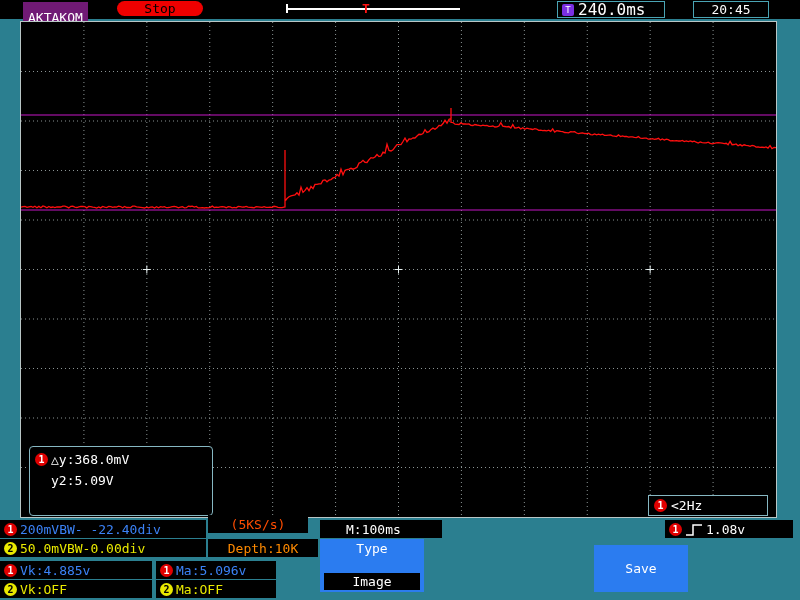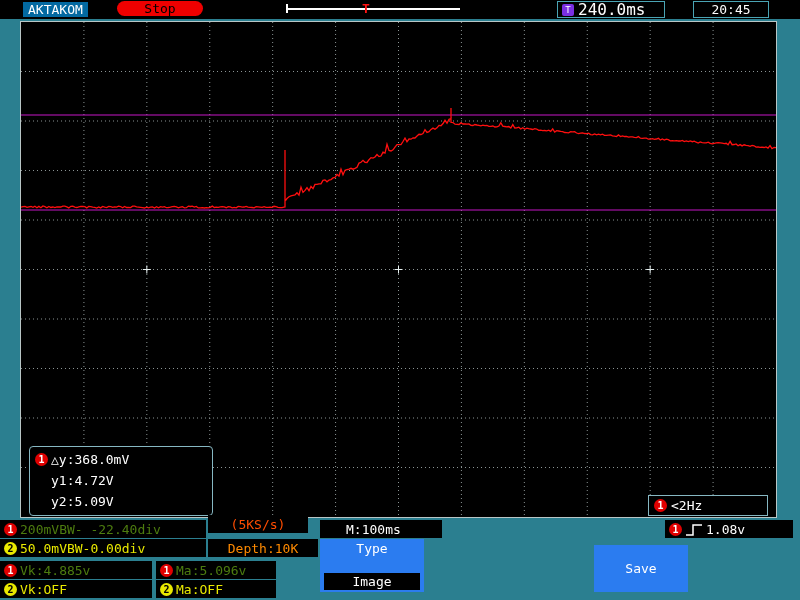--- a/index.html
+++ b/index.html
@@ -1,40 +1,40 @@
 <!DOCTYPE html>
 <html><head>
 <meta charset="utf-8">
 <style>
   html,body{margin:0;padding:0;width:800px;height:600px;overflow:hidden}
   body{position:relative;background:#2b7f90;font-family:"DejaVu Sans Mono","Liberation Mono",monospace;color:#fff}
   
   .topbar{position:absolute;left:0;top:0;width:800px;height:19px;background:#000}
-  .brand{position:absolute;left:23px;top:2px;height:15px;padding:0 5px;background:#0369a1;color:#fff;font-size:13px;line-height:15px}
+  .brand{position:absolute;left:23px;top:2px;height:15px;padding:8px 5px;background:#701a75;color:#fff;font-size:13px;line-height:15px}
   .stop-pill{position:absolute;left:117px;top:1px;width:86px;height:15px;background:#ef0000;border-radius:8px;color:#000;font-size:13px;line-height:15px;text-align:center}
   .trig-line{position:absolute;left:286px;top:8px;width:174px;height:2px;background:#fff}
   .trig-tick{position:absolute;left:286px;top:4px;width:2px;height:9px;background:#fff}
   .trig-t{position:absolute;left:362px;top:1px;color:#ff1414;font-size:13px;font-weight:bold;line-height:15px}
   .hold-box{position:absolute;left:557px;top:1px;width:108px;height:17px;border:1px solid #4aa4b4;display:flex;align-items:center;gap:4px;padding:0 4px;box-sizing:border-box}
   .hold-icon{width:12px;height:12px;background:#7a2fe2;border-radius:2px;color:#fff;font-size:9px;line-height:12px;text-align:center;flex:0 0 12px}
   .clock-box{position:absolute;left:693px;top:1px;width:76px;height:17px;border:1px solid #4aa4b4;display:flex;align-items:center;justify-content:center;box-sizing:border-box;font-size:13px}
   
   .screen{position:absolute;left:20px;top:21px;width:757px;height:497px;background:#000;border:1px solid #b9c6c6;box-sizing:border-box}
   .screen svg{position:absolute;left:0;top:0}
   .measure-box{position:absolute;left:8px;top:424px;width:184px;height:70px;background:#000;border:1px solid #86b7c2;border-radius:4px;padding:2px 5px;box-sizing:border-box;font-size:13px}
   .measure-row{display:flex;align-items:center;gap:3px;height:21px}
   .measure-row.indent{padding-left:16px}
   .freq-box{position:absolute;left:627px;top:473px;width:120px;height:21px;background:#000;border:1px solid #86b7c2;display:flex;align-items:center;gap:4px;padding:0 5px;box-sizing:border-box;font-size:13px}
   
   .badge{display:inline-flex;align-items:center;justify-content:center;width:13px;height:13px;border-radius:50%;font-size:10px;font-weight:bold;flex:0 0 13px}
   .badge.r{background:#e00000;color:#fff}
   .badge.y{background:#e9e900;color:#000}
   
   .strip{position:absolute;height:18px;background:#000;display:flex;align-items:center;gap:3px;padding:0 4px;box-sizing:border-box;font-size:13px}
-  .t-red{color:#4d7c0f}
+  .t-red{color:#3b82f6}
   .t-yel{color:#e9e900}
   .t-org{color:#ff8a00}
   .t-hot{color:#ff4d00}
   .t-wht{color:#fff}
   .center{justify-content:center}
   .btn-blue{position:absolute;background:#2b7cf0;color:#fff;font-size:13px;display:flex;align-items:center;justify-content:center}
   .type-btn{left:320px;top:539px;width:104px;height:53px;flex-direction:column;gap:17px}
   .type-value{background:#000;color:#fff;padding:1px 28px}
   .save-btn{left:594px;top:545px;width:94px;height:47px}
   .edge-icon{flex:0 0 18px}
@@ -91,23 +91,20 @@
       <line x1="0" y1="188" x2="755" y2="188" stroke="#c616c6" stroke-width="1"></line>
       <polyline points="0.0,185.2 2.0,184.7 4.0,184.4 6.0,185.3 8.0,184.8 10.0,184.5 12.0,185.3 13.9,184.2 15.9,185.7 17.9,184.4 19.9,185.7 21.9,184.0 23.9,184.6 25.9,185.7 27.9,184.4 29.9,185.5 31.9,185.0 33.9,185.6 35.9,185.0 37.9,185.0 39.8,185.0 41.8,184.2 43.8,184.2 45.8,184.9 47.8,185.9 49.8,184.3 51.8,184.2 53.8,185.2 55.8,185.5 57.8,184.9 59.8,184.3 61.8,184.5 63.8,184.7 65.8,185.9 67.7,184.5 69.7,184.6 71.7,185.2 73.7,185.3 75.7,186.0 77.7,184.9 79.7,185.9 81.7,184.5 83.7,185.1 85.7,185.6 87.7,184.4 89.7,184.7 91.7,185.4 93.6,184.8 95.6,185.1 97.6,184.2 99.6,184.5 101.6,185.8 103.6,184.4 105.6,185.5 107.6,185.3 109.6,185.6 111.6,184.2 113.6,184.2 115.6,184.8 117.6,185.1 119.5,185.4 121.5,185.7 123.5,186.0 125.5,185.2 127.5,185.9 129.5,185.1 131.5,185.0 133.5,186.0 135.5,184.7 137.5,185.8 139.5,184.7 141.5,185.2 143.5,184.6 145.4,185.7 147.4,185.5 149.4,185.2 151.4,184.6 153.4,184.3 155.4,184.9 157.4,185.9 159.4,185.1 161.4,184.8 163.4,185.9 165.4,185.7 167.4,184.1 169.4,184.5 171.3,184.1 173.3,185.0 175.3,184.4 177.3,185.9 179.3,185.9 181.3,185.6 183.3,186.0 185.3,185.6 187.3,185.9 189.3,185.3 191.3,184.1 193.3,185.5 195.3,185.1 197.3,185.4 199.2,184.8 201.2,184.6 203.2,184.9 205.2,185.7 207.2,184.6 209.2,184.9 211.2,185.8 213.2,185.4 215.2,185.9 217.2,184.5 219.2,184.7 221.2,185.2 223.2,185.0 225.1,184.4 227.1,185.1 229.1,185.3 231.1,185.5 233.1,185.9 235.1,184.7 237.1,184.8 239.1,185.1 241.1,185.4 243.1,184.7 245.1,185.3 247.1,185.4 249.1,185.2 251.0,185.3 253.0,184.3 255.0,184.7 257.0,185.4 259.0,185.6 261.0,185.7 263.0,185.2 264,185 264,128 264,179 264.0,179.2 266.0,176.5 268.0,174.7 270.0,173.8 272.0,173.4 274.0,173.0 276.0,170.8 278.0,173.2 280.0,165.1 282.0,170.4 284.0,168.4 286.0,165.6 288.0,168.7 290.0,164.4 292.0,166.6 294.0,162.4 296.0,162.3 298.0,161.8 300.0,161.9 302.0,158.4 304.0,157.9 306.0,159.8 308.0,158.0 310.0,157.6 312.0,155.9 314.0,155.5 316.0,152.5 318.0,154.1 320.0,147.2 322.0,152.8 324.0,148.2 326.0,147.6 328.0,147.2 330.0,146.3 332.0,147.2 334.0,146.3 336.0,145.2 338.0,141.1 340.0,140.3 342.0,138.4 344.0,140.3 346.0,140.5 348.0,137.7 350.0,135.6 352.0,136.1 354.0,135.0 356.0,132.5 358.0,134.6 360.0,134.0 362.0,130.2 364.0,131.1 366.0,122.3 368.0,128.5 370.0,129.0 372.0,127.8 374.0,125.1 376.0,122.7 378.0,122.7 380.0,122.6 382.0,119.5 384.0,116.0 386.0,119.8 388.0,117.0 390.0,117.2 392.0,115.8 394.0,116.0 396.0,114.1 398.0,112.3 400.0,112.5 402.0,111.6 404.0,107.8 406.0,110.4 408.0,109.6 410.0,107.4 412.0,106.1 414.0,107.3 416.0,105.8 418.0,103.4 420.0,103.7 422.0,101.5 424.0,98.3 426.0,101.2 428.0,97.4 430.0,96.7 430,97 430,86 430,101 430.0,100.1 432.0,100.6 434.0,102.2 436.0,102.4 438.0,102.5 440.0,100.9 442.0,102.0 444.0,101.8 446.0,102.1 447.9,102.0 449.9,103.4 451.9,103.5 453.9,102.5 455.9,103.0 457.9,103.3 459.9,103.8 461.9,103.1 463.9,103.7 465.9,103.5 467.9,104.3 469.9,104.4 471.9,104.0 473.9,105.0 475.9,104.8 477.9,104.0 479.8,100.7 481.8,104.1 483.8,104.5 485.8,104.9 487.8,104.5 489.8,106.1 491.8,102.6 493.8,106.0 495.8,105.8 497.8,105.2 499.8,107.0 501.8,105.8 503.8,107.2 505.8,106.1 507.8,106.6 509.8,107.0 511.7,107.5 513.7,106.7 515.7,107.0 517.7,108.4 519.7,108.2 521.7,108.6 523.7,108.5 525.7,108.8 527.7,108.2 529.7,109.4 531.7,106.8 533.7,110.0 535.7,108.6 537.7,109.0 539.7,109.4 541.7,109.6 543.7,110.5 545.6,110.6 547.6,110.8 549.6,109.7 551.6,109.9 553.6,109.7 555.6,111.0 557.6,111.6 559.6,111.1 561.6,110.8 563.6,111.5 565.6,111.6 567.6,111.2 569.6,112.6 571.6,112.8 573.6,111.9 575.6,112.8 577.5,112.1 579.5,112.9 581.5,112.1 583.5,113.3 585.5,113.3 587.5,113.1 589.5,112.9 591.5,113.8 593.5,114.2 595.5,114.6 597.5,112.9 599.5,114.5 601.5,113.9 603.5,114.5 605.5,114.5 607.5,115.2 609.4,114.9 611.4,114.8 613.4,115.4 615.4,115.6 617.4,114.6 619.4,116.2 621.4,116.4 623.4,116.1 625.4,116.1 627.4,117.2 629.4,117.1 631.4,116.7 633.4,117.4 635.4,117.0 637.4,116.3 639.4,118.0 641.3,117.0 643.3,118.1 645.3,117.1 647.3,117.7 649.3,118.8 651.3,118.6 653.3,118.8 655.3,118.7 657.3,119.0 659.3,119.0 661.3,118.4 663.3,119.6 665.3,119.0 667.3,119.6 669.3,118.9 671.3,119.7 673.3,119.1 675.2,120.2 677.2,121.0 679.2,120.0 681.2,120.7 683.2,120.8 685.2,120.8 687.2,120.1 689.2,121.3 691.2,121.8 693.2,121.3 695.2,120.8 697.2,120.6 699.2,120.8 701.2,121.2 703.2,121.6 705.2,121.3 707.1,122.8 709.1,119.3 711.1,122.7 713.1,122.5 715.1,121.9 717.1,123.7 719.1,122.6 721.1,123.9 723.1,122.8 725.1,123.4 727.1,123.7 729.1,124.3 731.1,123.4 733.1,123.8 735.1,125.1 737.1,124.9 739.0,125.3 741.0,125.2 743.0,125.5 745.0,124.9 747.0,126.1 749.0,123.6 751.0,126.7 753.0,125.4 755.0,125.7" fill="none" stroke="#ff0f0f" stroke-width="1.3"></polyline>
     </svg>
 
   <div class="measure-box">
     <div class="measure-row">
       <span class="badge r">1</span>
       <span>△y:368.0mV</span>
     </div>
     <div class="measure-row indent">
-      <span>y1:4.72V</span>
-    </div>
-    <div class="measure-row indent">
       <span>y2:5.09V</span>
     </div>
   </div>
 
   <div class="freq-box">
     <span class="badge r">1</span>
     <span>&lt;2Hz</span>
   </div>
 </div>
 

